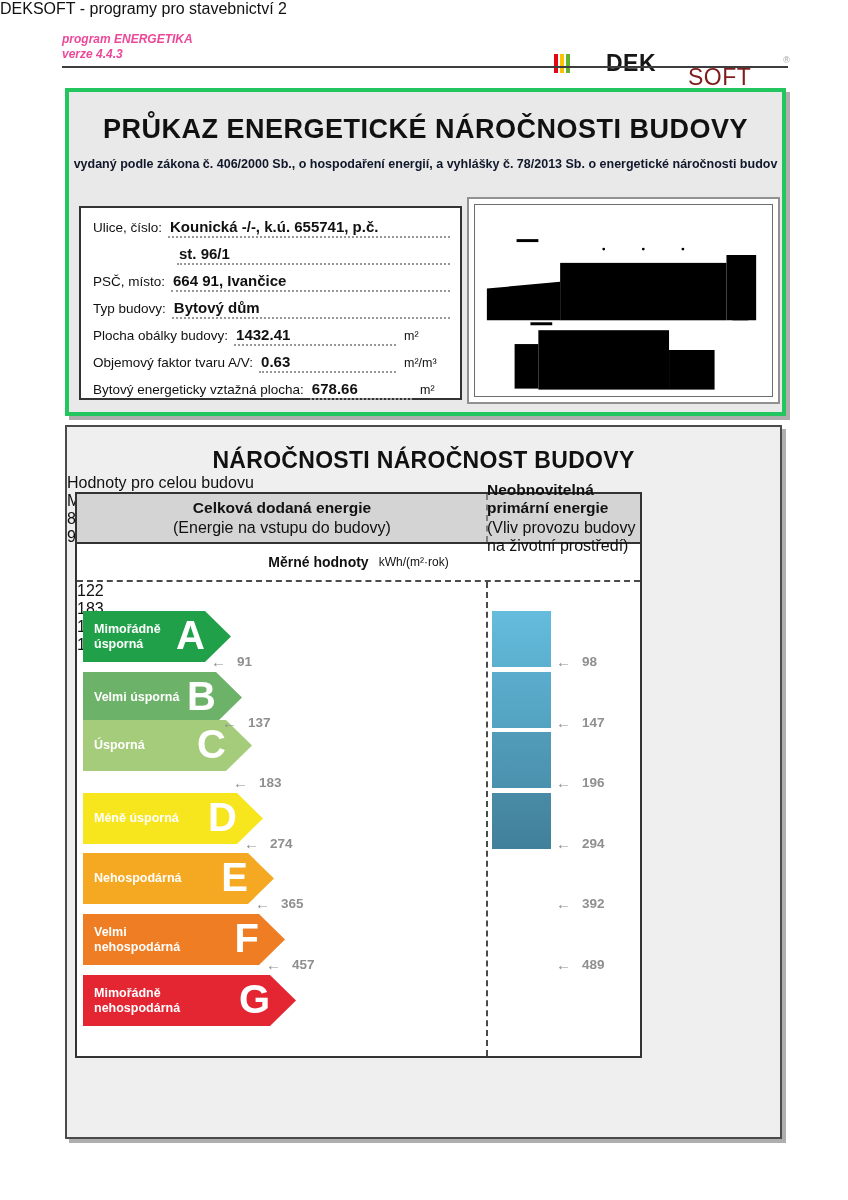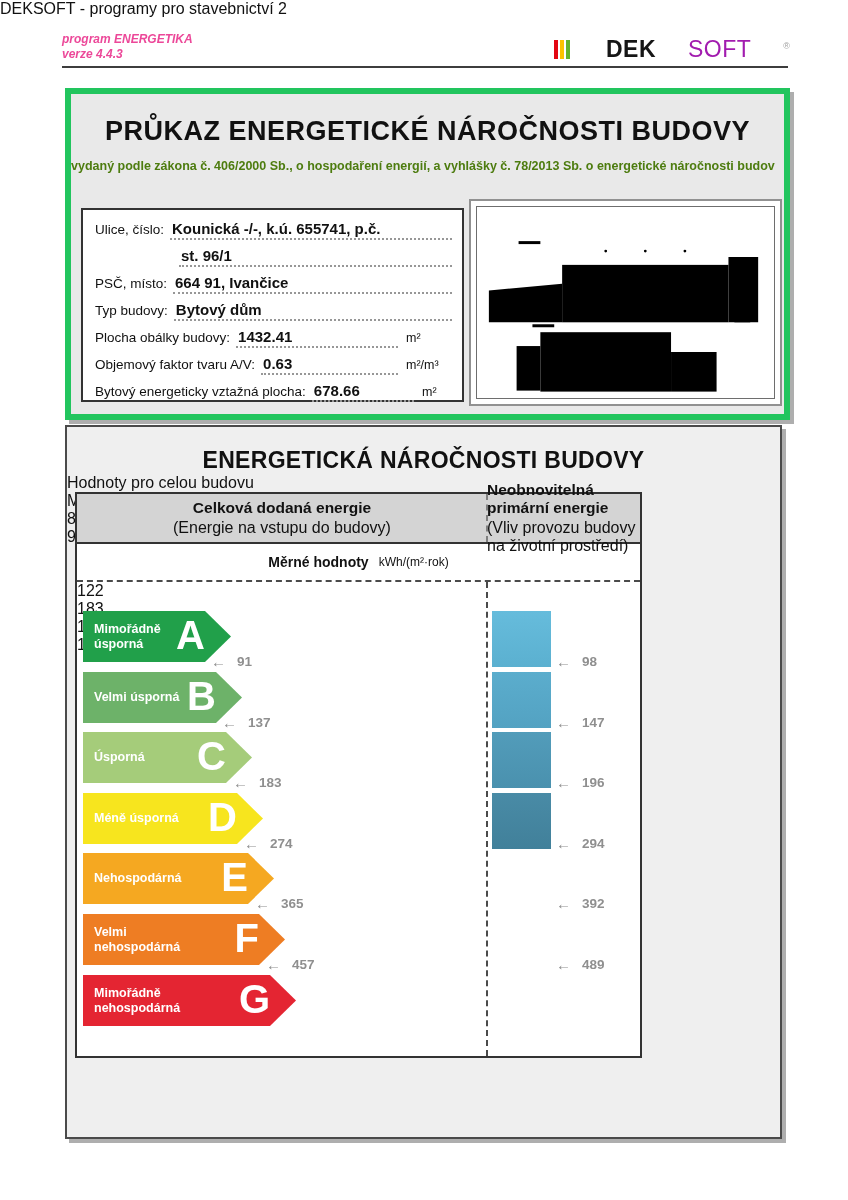--- a/index.html
+++ b/index.html
@@ -7,29 +7,29 @@
         font-family:"Liberation Sans",sans-serif;color:#111;overflow:hidden;}
 
   
   .app-hdr{position:absolute;left:62px;top:32px;font-size:12px;font-weight:bold;
            font-style:italic;line-height:15px;color:#ec4899;}
   .logo{position:absolute;right:58px;top:36px;display:flex;align-items:center;gap:32px;}
   .logo-bars{display:flex;gap:2px;margin-right:4px;}
   .logo-bars i{display:block;width:4px;height:19px;}
   .lb-red{background:#e30613}.lb-yel{background:#fdc300}.lb-grn{background:#64b32d}
   .logo-dek{font-size:23px;font-weight:bold;letter-spacing:.5px;color:#161616;}
-  .logo-soft{font-size:23px;font-weight:normal;letter-spacing:.5px;color:#a21caf;}
+  .logo-soft{font-size:23px;font-weight:normal;letter-spacing:.5px;color:#7f1d1d;margin-top:28px;}
   .logo-reg{font-size:9px;color:#9e9e9e;vertical-align:top;line-height:10px;margin-top:-8px;}
   .hdr-rule{position:absolute;left:62px;right:60px;top:66px;border-top:2px solid #3d3d3d;}
 
   
   .box1{position:absolute;left:65px;top:88px;width:713px;height:320px;background:#e9e9e9;
-        border:6px solid #22c55e;box-shadow:4px 4px 0 #aeaeae;}
+        border:4px solid #22c55e;box-shadow:4px 4px 0 #aeaeae;}
   .cert-title{margin-top:22px;text-align:center;font-size:27px;font-weight:bold;letter-spacing:.5px;}
-  .cert-sub{margin-top:12px;text-align:left;font-size:12.5px;font-weight:bold;color:#4d7c0f;}
+  .cert-sub{margin-top:12px;text-align:center;font-size:12.5px;font-weight:bold;color:#0f172a;}
 
   .fields-panel{position:absolute;left:10px;top:114px;width:383px;height:194px;background:#fff;
         border:2px solid #333;box-sizing:border-box;padding:10px 10px 4px 12px;}
   .frow{display:flex;align-items:baseline;min-height:26px;margin-bottom:1px;font-size:13.5px;}
   .flabel{white-space:nowrap;padding-right:6px;}
   .fspacer{width:84px;flex:none;}
   .fval{flex:1;border-bottom:2px dotted #979797;font-weight:bold;font-size:15px;padding:0 2px 1px 2px;}
   .funit{flex:none;width:46px;padding-left:8px;font-size:12.5px;}
   .funit-narrow{width:30px;}
 
@@ -63,21 +63,21 @@
   
   .band{position:absolute;left:6px;height:51px;}
   .band-shape{position:absolute;inset:0;
      clip-path:polygon(0 0,calc(100% - 26px) 0,100% 50%,calc(100% - 26px) 100%,0 100%);}
   .band-label{position:absolute;left:11px;top:0;bottom:0;width:108px;display:flex;align-items:center;
      color:#fff;font-weight:bold;font-size:12.5px;line-height:1.18;}
   .band-letter{position:absolute;right:26px;top:50%;transform:translateY(-53%);
      color:#fff;font-weight:bold;font-size:40px;}
   .g0{top:29px;width:148px;}  .g0 .band-shape{background:#21a04a;}
   .g1{top:90px;width:159px;}  .g1 .band-shape{background:#6db269;}
-  .g2{top:150px;width:169px;} .g2 .band-shape{background:#a5cc7a;}
+  .g2{top:138px;width:169px;} .g2 .band-shape{background:#a5cc7a;}
   .g3{top:211px;width:180px;} .g3 .band-shape{background:#f7e51e;}
   .g4{top:271px;width:191px;} .g4 .band-shape{background:#f5a821;}
   .g5{top:332px;width:202px;} .g5 .band-shape{background:#ee7d23;}
   .g6{top:393px;width:213px;} .g6 .band-shape{background:#e42532;}
 
   
   .th{position:absolute;height:14px;display:flex;align-items:center;gap:11px;
       color:#8f8f8f;font-weight:bold;font-size:13.5px;line-height:14px;}
   .th .ar{font-size:15px;}
   .tt0{top:73px}.tt1{top:134px}.tt2{top:194px}.tt3{top:255px}.tt4{top:315px}.tt5{top:376px}
@@ -265,21 +265,21 @@
           <line class="dim" x1="110" y1="122" x2="110" y2="116"></line>
             <circle class="dim" cx="110" cy="114" r="1.4"></circle>
           <line class="dim" x1="150" y1="122" x2="150" y2="116"></line>
             <circle class="dim" cx="150" cy="114" r="1.4"></circle>
         </svg>
       </div>
     </div>
   </div>
 
   <div class="box2">
-    <div class="energy-title">ENERGETICKÁ NÁROČNOSTI BUDOVY</div>
+    <div class="energy-title">NÁROČNOSTI NÁROČNOST BUDOVY</div>
 
     <div class="energy-inner">
       <div class="col-headers">
         <div class="ch-cell ch-left">
           <div class="ch-title">Celková dodaná energie</div>
           <div class="ch-sub">(Energie na vstupu do budovy)</div>
         </div>
         <div class="ch-cell ch-right">
           <div class="ch-title">Neobnovitelná primární energie</div>
           <div class="ch-sub">(Vliv provozu budovy na životní prostředí)</div>

